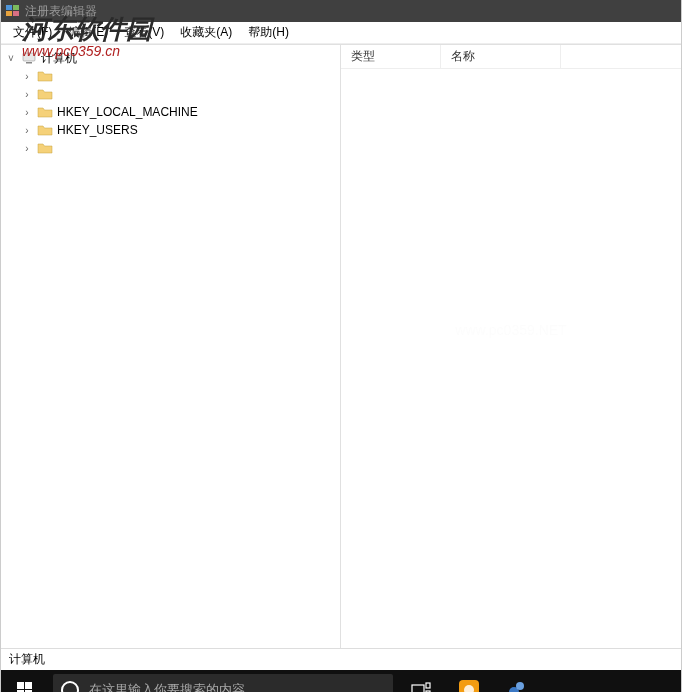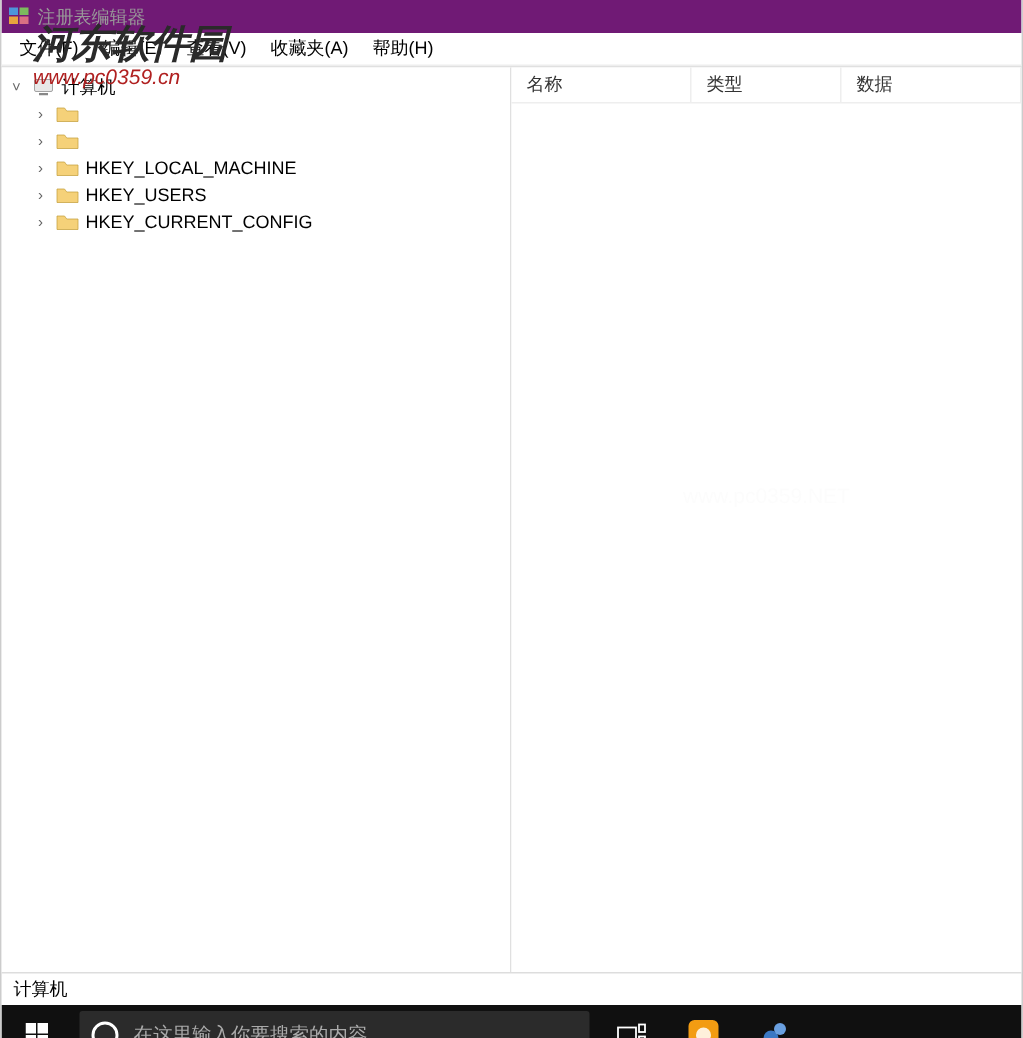--- a/index.html
+++ b/index.html
@@ -1,17 +1,17 @@
 <!DOCTYPE html>
 <html><head>
   <meta charset="utf-8">
   <style>
     * { margin: 0; padding: 0; box-sizing: border-box; font-family: "Microsoft YaHei", "SimSun", Arial, sans-serif; }
     body { width: 682px; height: 692px; overflow: hidden; background: #fff; font-size: 12px; color: #000; border-left: 1px solid #ccc; border-right: 1px solid #ccc; }
-    .titlebar { height: 22px; background: #701a75; display: flex; align-items: center; padding: 0 4px; }
+    .titlebar { height: 22px; background: #404040; display: flex; align-items: center; padding: 0 4px; }
     .titlebar .icon { width: 16px; height: 16px; margin-right: 4px; }
     .titlebar .title { color: #999; font-size: 12px; }
     .menubar { height: 22px; background: #fff; display: flex; align-items: center; padding: 0 4px; border-bottom: 1px solid #eee; }
     .menubar .menu-item { padding: 2px 8px; cursor: default; font-size: 12px; }
     .content { display: flex; height: 604px; border-top: 1px solid #e0e0e0; }
     .tree-pane { width: 340px; background: #fff; overflow: auto; padding: 4px 0; border-right: 1px solid #e0e0e0; }
     .list-pane { flex: 1; background: #fff; display: flex; flex-direction: column; }
     .list-header { height: 24px; display: flex; align-items: center; border-bottom: 1px solid #eee; }
     .list-header .col { padding: 0 10px; font-size: 12px; color: #333; border-right: 1px solid #eee; height: 100%; display: flex; align-items: center; }
     .col-name { width: 120px; }
@@ -98,30 +98,28 @@
         <span class="node-icon"><svg viewBox="0 0 16 16">
               <path class="folder-svg" d="M1 4 h5 l1.5 2 H15 v7 H1 z"></path>
             </svg></span>
         <span class="node-label">HKEY_USERS</span>
       </div>
       <div class="tree-node">
         <span class="expander">›</span>
         <span class="node-icon"><svg viewBox="0 0 16 16">
               <path class="folder-svg" d="M1 4 h5 l1.5 2 H15 v7 H1 z"></path>
             </svg></span>
-        <span class="node-label">HKEY_CURRENT_CONFIG</span>
       </div>
     </div>
   </div>
 
   <div class="list-pane">
     <div class="list-header">
+      <div class="col col-type">类型</div>
       <div class="col col-name">名称</div>
-      <div class="col col-type">类型</div>
-      <div class="col col-data">数据</div>
     </div>
     <div class="list-body">
       <div class="watermark-center">www.pc0359.NET</div>
     </div>
   </div>
 </div>
 
 <div class="statusbar">
   <span>计算机</span>
 </div>

